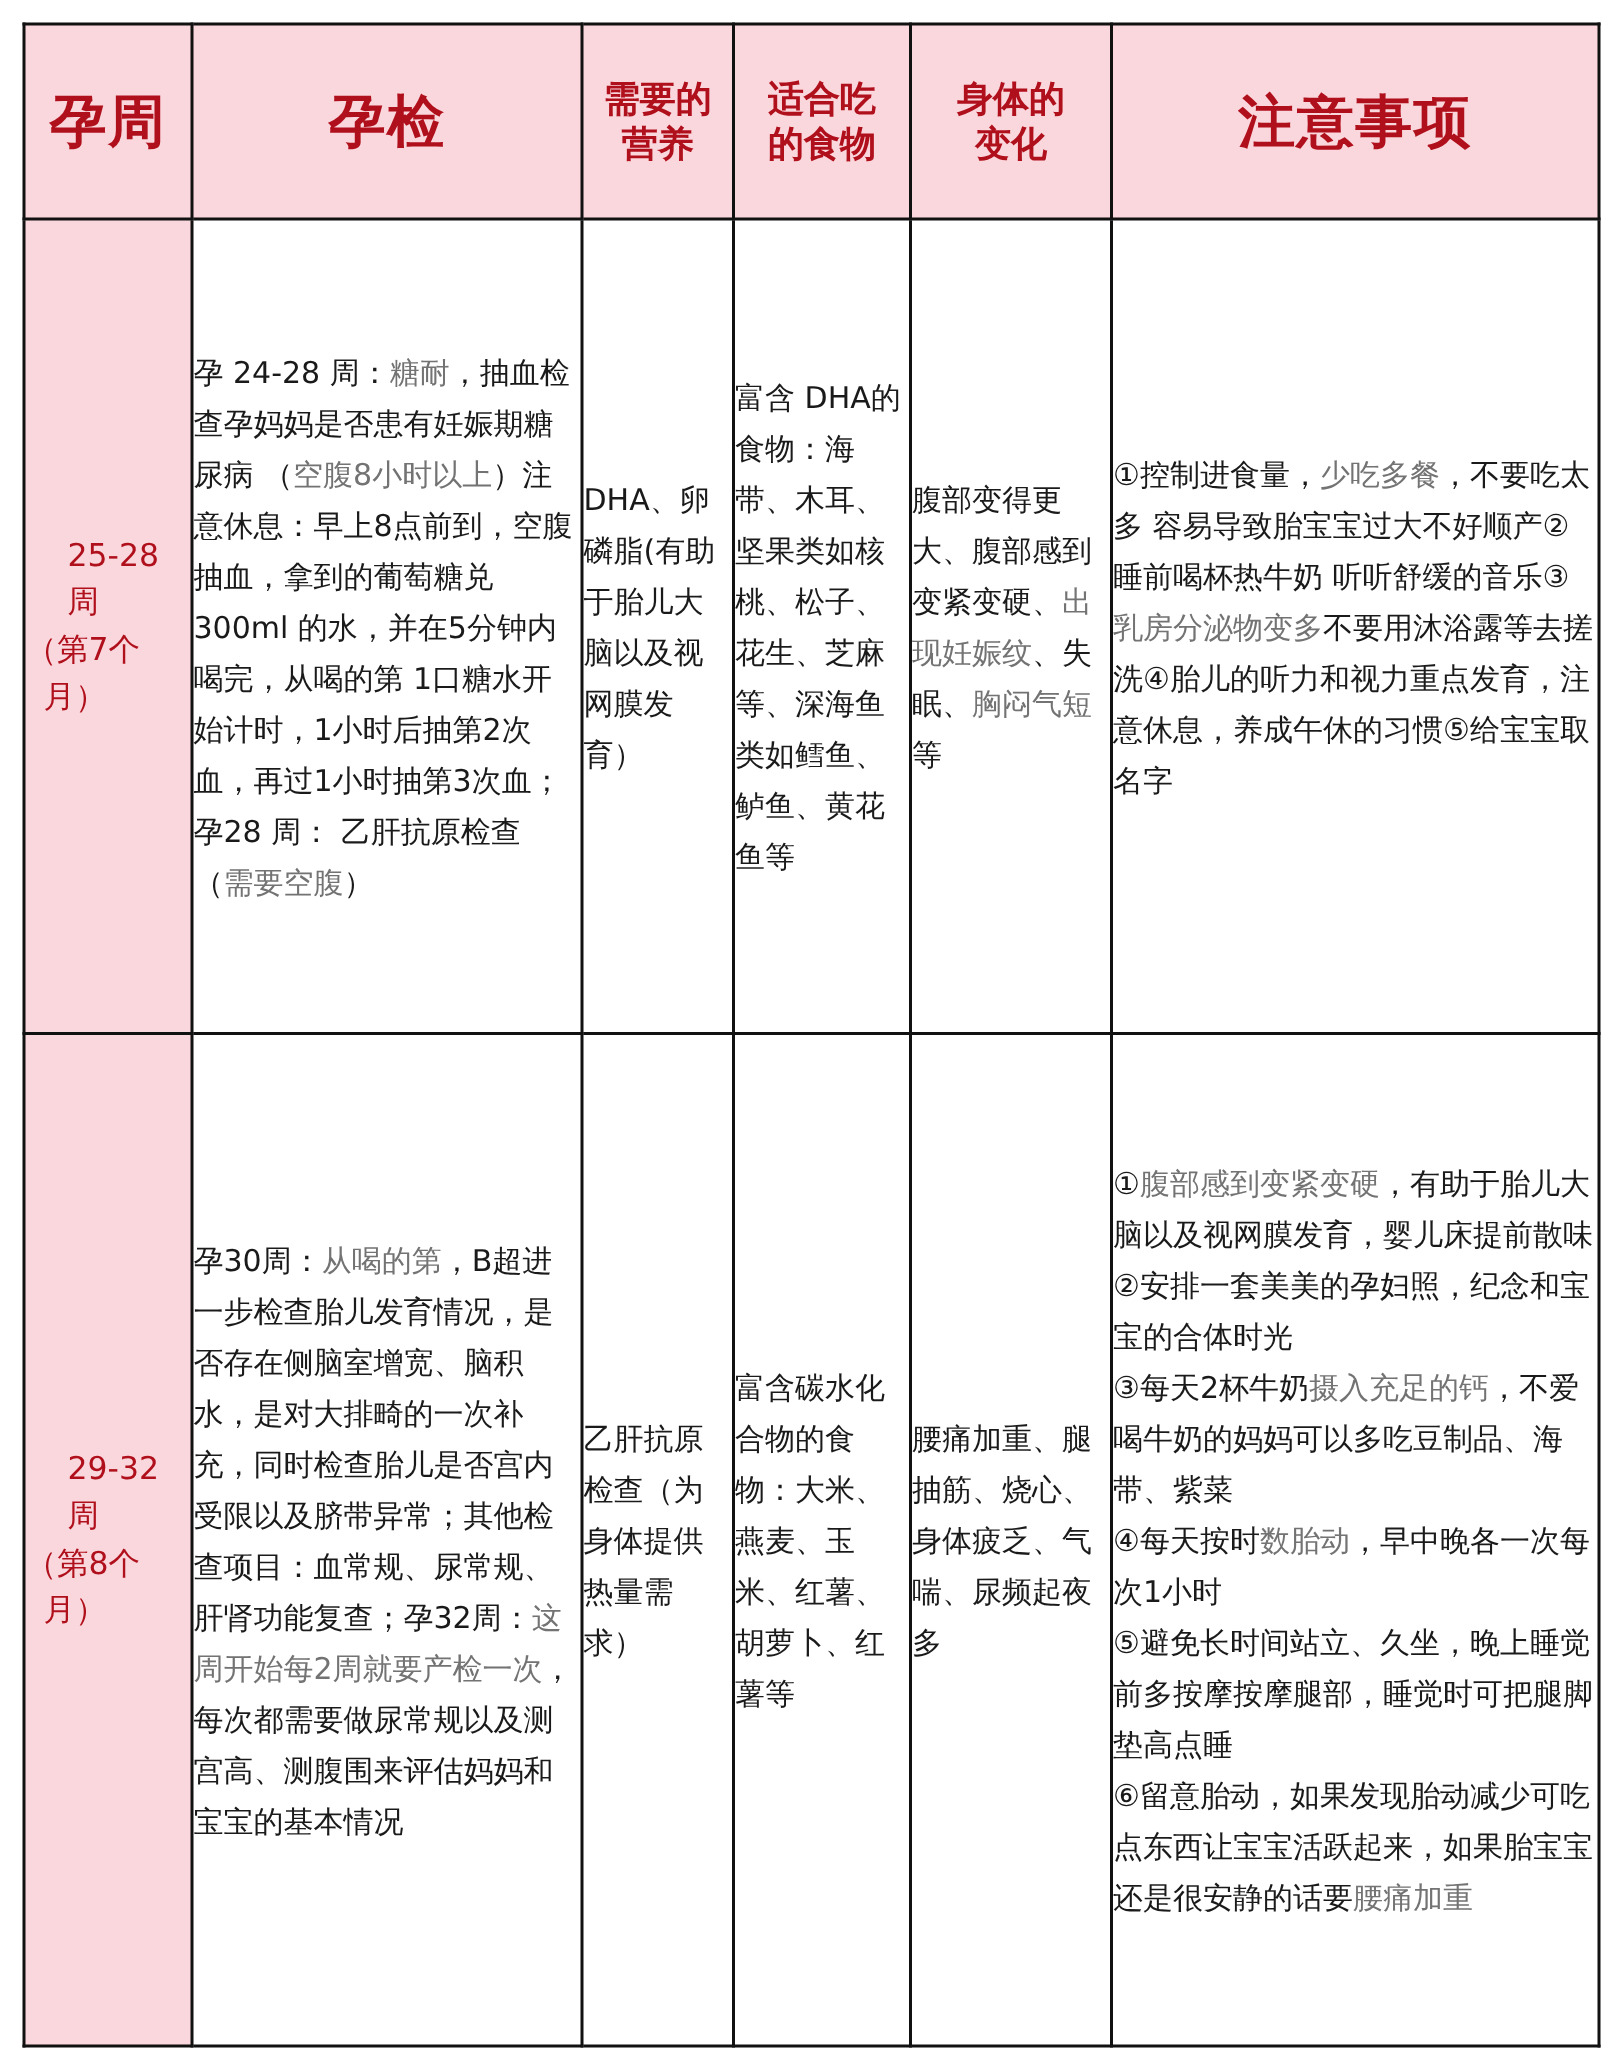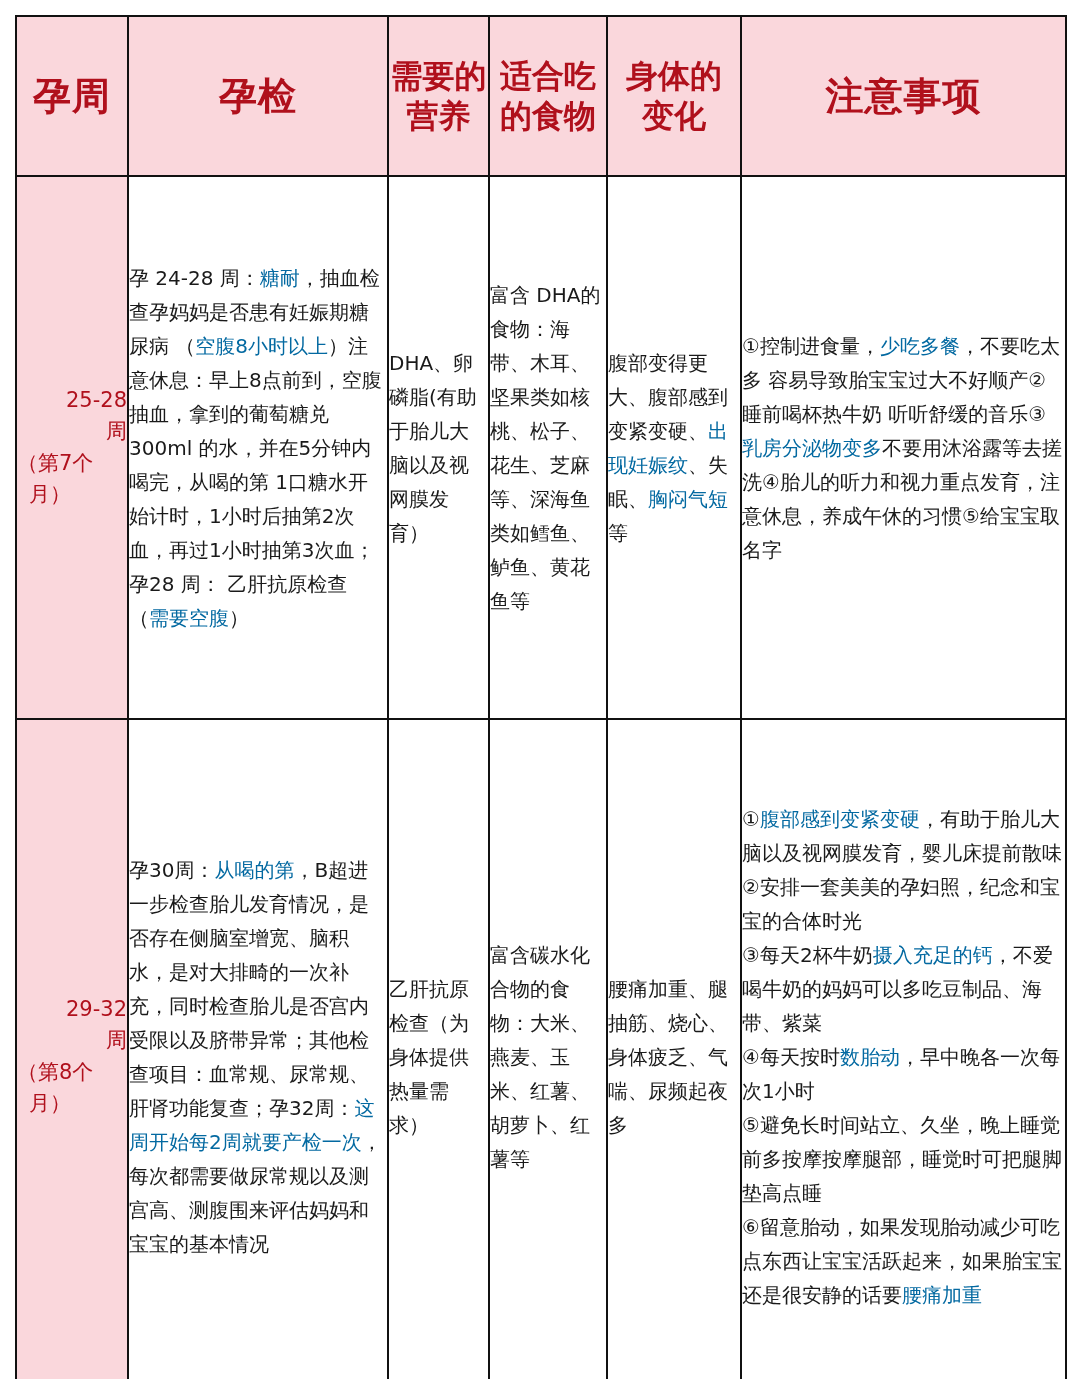--- a/index.html
+++ b/index.html
@@ -4,42 +4,42 @@
 <style>
   html, body { margin: 0; padding: 0; background: #ffffff; }
   body { width: 1080px; height: 1379px; position: relative; overflow: hidden;
          font-family: "DejaVu Sans", "Liberation Sans", sans-serif; color: #1a1a1a; }
   table.pg { position: absolute; left: 15px; top: 15px; border-collapse: collapse;
              table-layout: fixed; width: 1050px; }
   table.pg td, table.pg th { border: 2px solid #111; padding: 0; vertical-align: middle; }
   th { background: #fad7dc; color: #b0101c; font-family: "DejaVu Serif", "Liberation Serif", serif;
        font-weight: bold; text-align: center; line-height: 1.25; }
   th.big { font-size: 38px; letter-spacing: 1px; }
-  th.small { font-size: 32px; }
+  th.small { font-size: 24px; }
   td.week { background: #fad7dc; color: #b0101c; font-size: 21px; line-height: 1.5;
             text-align: left; padding: 0 6px 0 8px; }
-  td.week .wk { display: block; text-align: right; margin-left: 28px; }
+  td.week .wk { display: block; text-align: left; margin-left: 28px; }
   td.cell { font-size: 20px; line-height: 34px; padding: 0 5px 0 6px; }
-  .red { color: #0369a1; }
+  .red { color: #737373; }
   .blk { display: block; }
 </style>
 </head>
 <body>
 
 <table class="pg">
   <colgroup>
     <col style="width:112px">
       <col style="width:260px">
       <col style="width:101px">
     <col style="width:118px">
       <col style="width:134px">
       <col style="width:325px">
   </colgroup>
   <tbody>
-      <tr style="height:160px">
+      <tr style="height:130px">
     <th class="big">孕周</th>
     <th class="big">孕检</th>
     <th class="small">
       <span class="blk">需要的</span>
       <span class="blk">营养</span>
     </th>
     <th class="small">
       <span class="blk">适合吃</span>
       <span class="blk">的食物</span>
     </th>

